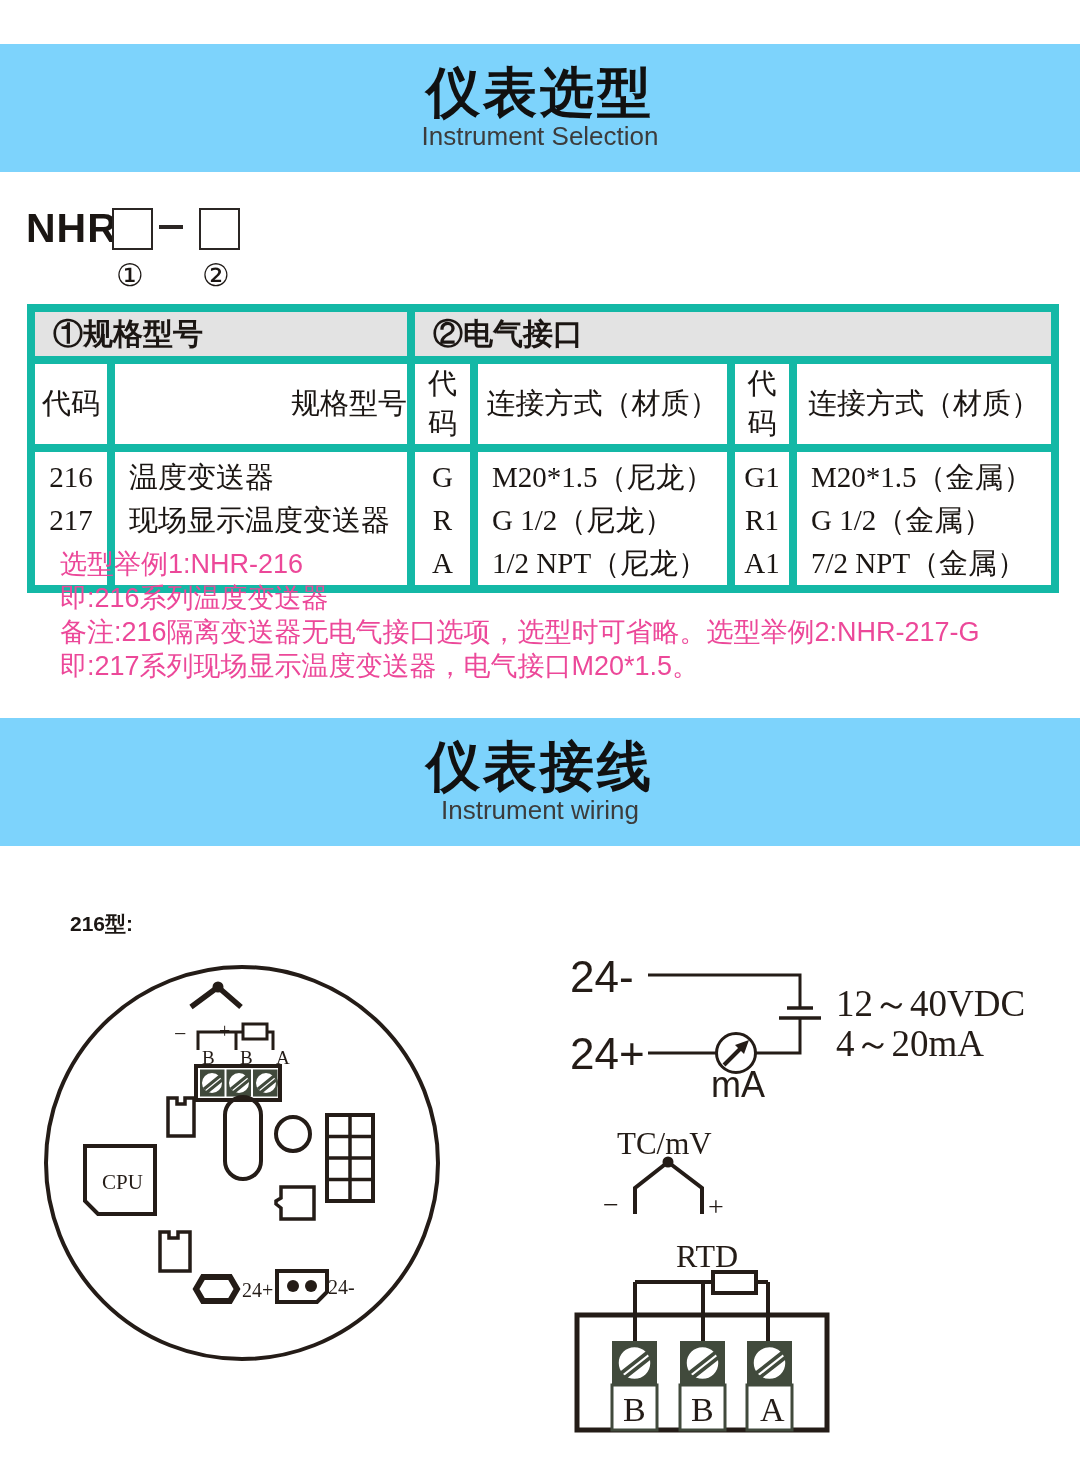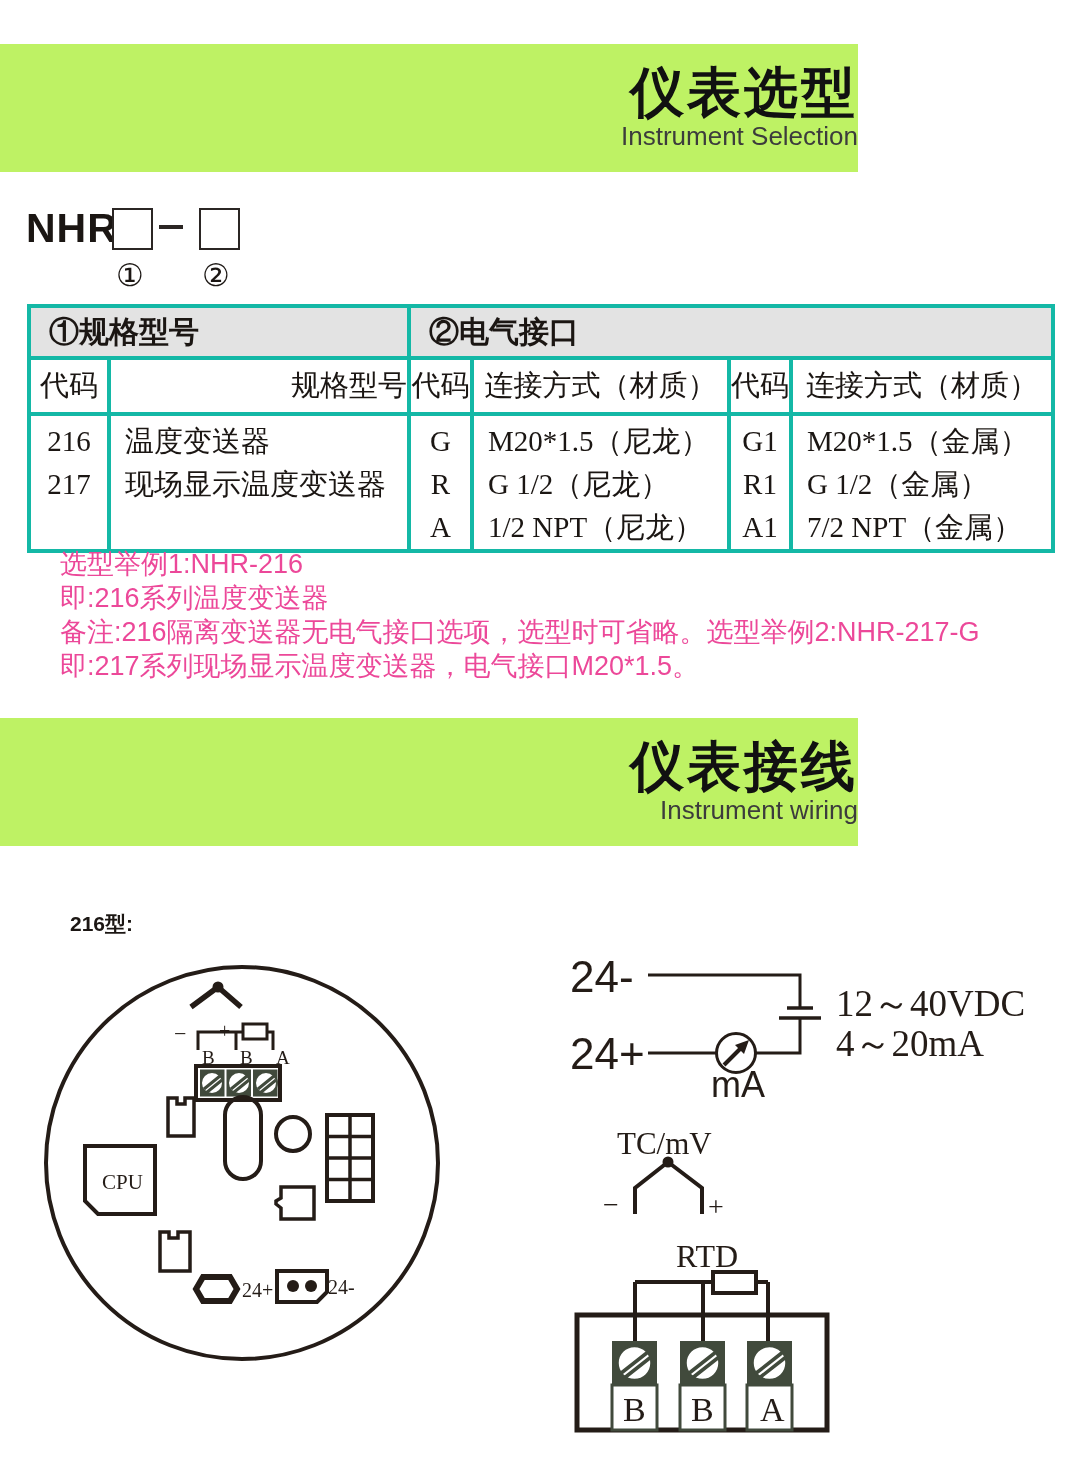--- a/index.html
+++ b/index.html
@@ -1,36 +1,36 @@
 <!DOCTYPE html>
 <html><head>
 <meta charset="utf-8">
 <style>
   html,body{margin:0;padding:0;background:#ffffff;}
   body{width:1080px;height:1463px;position:relative;font-family:"Liberation Sans",sans-serif;color:#1b1613;overflow:hidden;}
   .abs{position:absolute;}
 
   
-  .banner{left:0;width:858px;height:128px;background:#bef264;text-align:right;}
+  .banner{left:0;width:1080px;height:128px;background:#7dd3fc;text-align:center;}
   .banner .cn{font-size:54px;font-weight:bold;letter-spacing:3px;padding-top:17px;line-height:62px;color:#111;}
   .banner .en{font-size:26px;color:#3c3c3c;line-height:26px;}
 
   
   .nhr{left:26px;top:205px;font-size:41px;font-weight:bold;letter-spacing:1px;}
   .slot{width:37px;height:38px;border:2.5px solid #2b2624;background:#fff;}
   .slot1{left:112px;top:208px;}
   .slot2{left:199px;top:208px;}
   .slot-dash{left:159px;top:225px;width:24px;height:4px;background:#2b2624;}
   .slot-num{font-size:31px;font-family:"Liberation Serif",serif;}
   .num1{left:116px;top:257px;}
   .num2{left:202px;top:257px;}
 
   
   table.sel{left:27px;top:304px;border-collapse:collapse;table-layout:fixed;width:1024px;border:3px solid #191512;}
-  table.sel td{border:4px solid #14b8a6;padding:0;overflow:hidden;}
+  table.sel td{border:8px solid #14b8a6;padding:0;overflow:hidden;}
   tr.ghead{height:52px;background:#e3e3e3;}
   tr.ghead td{font-size:30px;font-weight:bold;padding-left:18px;}
   tr.chead{height:56px;}
   tr.chead td{font-family:"Liberation Serif",serif;font-size:29px;text-align:center;}
   tr.chead td.lft{text-align:right;padding-left:14px;}
   tr.drow{height:126px;}
   tr.drow td{vertical-align:top;font-family:"Liberation Serif",serif;font-size:29px;}
   .cellline{line-height:43px;height:43px;white-space:nowrap;}
   td.ctr .cellline{text-align:center;}
   td.lpad .cellline{padding-left:14px;}

